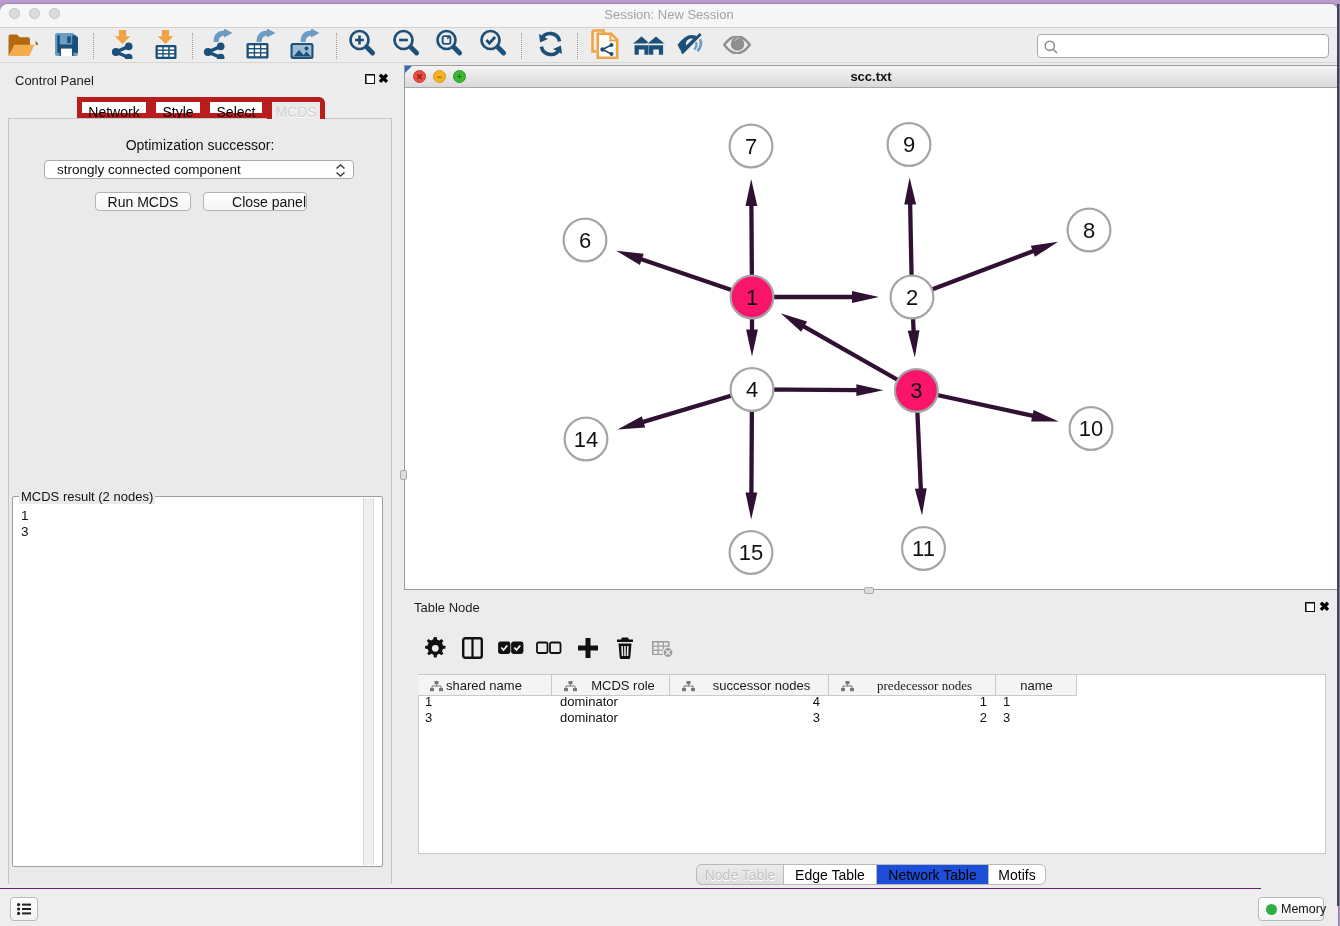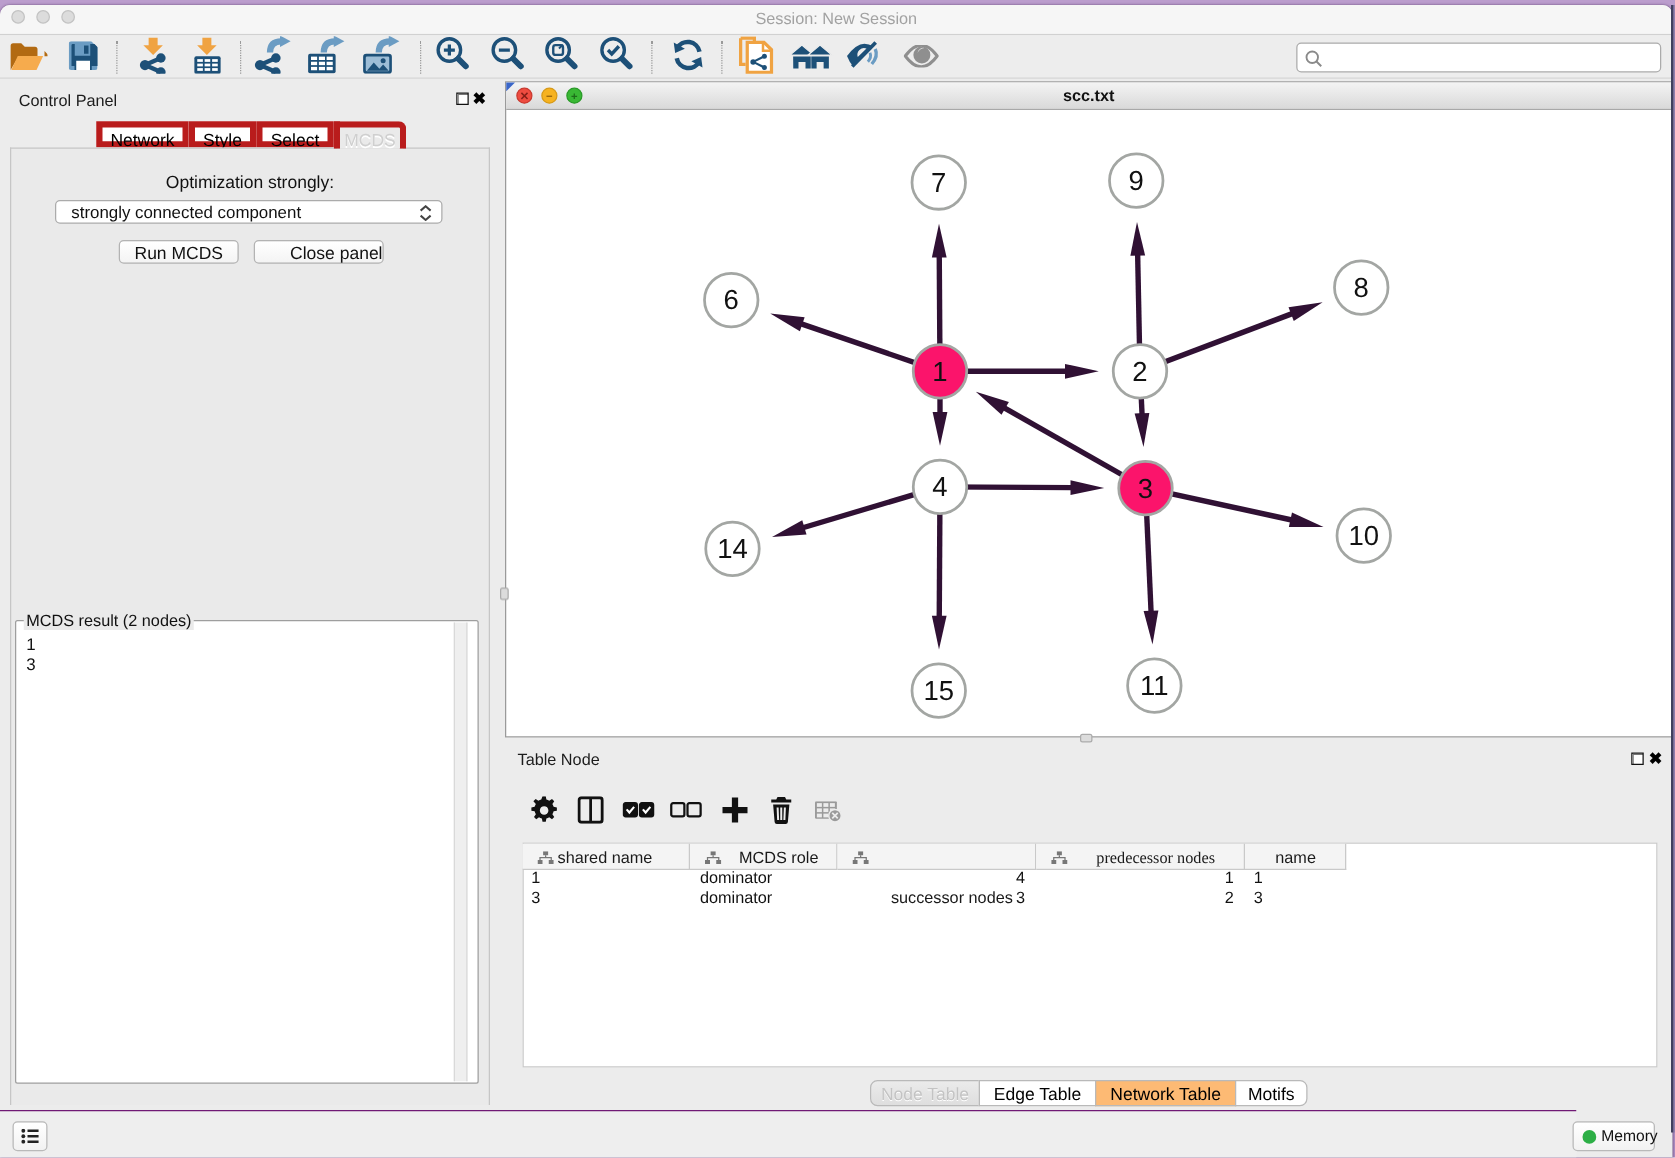--- a/index.html
+++ b/index.html
@@ -184,21 +184,21 @@
 </div>
   <div id="cpanel">    
     <div class="phead" style="left:11px;top:9px;">Control Panel</div>
     <div class="float-ic" style="left:361px;top:10px;"></div>
     <div class="close-ic" style="left:374px;top:7px;">✖</div>
     <div class="tabbtn" style="left:73px;width:74px;">Network</div>
     <div class="tabbtn" style="left:147px;width:54px;">Style</div>
     <div class="tabbtn" style="left:201px;width:62px;">Select</div>
     <div class="tabbtn" style="left:263px;width:58px;height:22px;background:#eaeaea;border-bottom:none;color:#cfcfcf;text-shadow:0 1px 0 #fff;border-radius:0 6px 0 0;z-index:3;">MCDS</div>
     <div id="cp-body">
-      <div style="position:absolute;left:0;top:18px;width:100%;text-align:center;font-size:14px;color:#111;">Optimization strongly:</div>
+      <div style="position:absolute;left:0;top:18px;width:100%;text-align:center;font-size:14px;color:#111;">Optimization successor:</div>
       <div style="position:absolute;left:35px;top:41px;width:310px;height:19px;background:#fff;border:1px solid #ababab;border-radius:4px;">
         <div style="position:absolute;left:12px;top:1px;font-size:13.5px;color:#111;">strongly connected component</div>
         <svg style="position:absolute;right:7px;top:2.5px" width="11" height="13" viewBox="0 0 11 13">
           <path d="M1.5 4.5 L5.5 1 L9.5 4.5 M1.5 8.5 L5.5 12 L9.5 8.5" fill="none" stroke="#444" stroke-width="1.6"></path>
         </svg>
       </div>
       <div class="btn" style="left:86px;top:73px;width:96px;height:19px;line-height:18px;font-size:14px;">Run MCDS</div>
       <div class="btn" style="left:194px;top:73px;width:104px;height:19px;line-height:18px;font-size:14px;text-align:right;">Close panel</div>
       <div id="mcds-box" style="position:absolute;left:3px;top:377px;width:371px;height:371px;border:1px solid #9e9e9e;border-radius:2px;background:#fff;">
         <div style="position:absolute;left:6px;top:-8px;background:#eaeaea;padding:0 2px;font-size:13px;color:#111;">MCDS result (2 nodes)</div>
@@ -333,21 +333,21 @@
       <path d="M6.5 3.2 v2 M2 7 v-2 h9 v2" stroke="#777" stroke-width="1" fill="none"></path>
     </svg>
     <div style="position:absolute;left:180px;top:80px;width:86px;text-align:center;font-size:13px;color:#1a1a1a;">MCDS role</div>
     <div style="position:absolute;left:270px;top:77px;width:159px;height:21px;background:#f4f4f4;border-right:1px solid #c9c9c9;border-bottom:1px solid #c9c9c9;"></div>
     <svg style="position:absolute;left:282px;top:83px" width="13" height="11" viewBox="0 0 13 11">
       <rect x="4.5" y="0" width="4" height="3.2" fill="#777"></rect>
       <rect x="0" y="7" width="4" height="3.2" fill="#777"></rect>
       <rect x="9" y="7" width="4" height="3.2" fill="#777"></rect>
       <path d="M6.5 3.2 v2 M2 7 v-2 h9 v2" stroke="#777" stroke-width="1" fill="none"></path>
     </svg>
-    <div style="position:absolute;left:298px;top:80px;width:127px;text-align:center;font-size:13px;color:#1a1a1a;margin-top:32px;">successor nodes</div>
+    <div style="position:absolute;left:298px;top:80px;width:127px;text-align:center;font-size:13px;color:#1a1a1a;">successor nodes</div>
     <div style="position:absolute;left:429px;top:77px;width:167px;height:21px;background:#f4f4f4;border-right:1px solid #c9c9c9;border-bottom:1px solid #c9c9c9;"></div>
     <svg style="position:absolute;left:441px;top:83px" width="13" height="11" viewBox="0 0 13 11">
       <rect x="4.5" y="0" width="4" height="3.2" fill="#777"></rect>
       <rect x="0" y="7" width="4" height="3.2" fill="#777"></rect>
       <rect x="9" y="7" width="4" height="3.2" fill="#777"></rect>
       <path d="M6.5 3.2 v2 M2 7 v-2 h9 v2" stroke="#777" stroke-width="1" fill="none"></path>
     </svg>
     <div style="position:absolute;left:457px;top:80px;width:135px;text-align:center;font-size:13px;color:#1a1a1a;font-family:Liberation Serif, serif;">predecessor nodes</div>
     <div style="position:absolute;left:596px;top:77px;width:81px;height:21px;background:#f4f4f4;border-right:1px solid #c9c9c9;border-bottom:1px solid #c9c9c9;"></div>
     <div style="position:absolute;left:596px;top:80px;width:81px;text-align:center;font-size:13px;color:#1a1a1a;">name</div>
@@ -356,21 +356,21 @@
 <div style="position:absolute;left:330px;top:96px;width:90px;text-align:right;font-size:13px;color:#111;">4</div>
 <div style="position:absolute;left:500px;top:96px;width:87px;text-align:right;font-size:13px;color:#111;">1</div>
 <div style="position:absolute;left:603px;top:96px;font-size:13px;color:#111;">1</div>
 <div style="position:absolute;left:25px;top:112px;font-size:13px;color:#111;">3</div>
 <div style="position:absolute;left:160px;top:112px;font-size:13px;color:#111;">dominator</div>
 <div style="position:absolute;left:330px;top:112px;width:90px;text-align:right;font-size:13px;color:#111;">3</div>
 <div style="position:absolute;left:500px;top:112px;width:87px;text-align:right;font-size:13px;color:#111;">2</div>
 <div style="position:absolute;left:603px;top:112px;font-size:13px;color:#111;">3</div>
 <div style="position:absolute;left:296px;top:266px;width:88px;height:21px;border:1px solid #b9b9b9;background:linear-gradient(180deg,#ebebeb,#dedede);color:#c3c3c3;text-shadow:0 1px 0 #fff;border-radius:6px 0 0 6px;font-size:14px;text-align:center;line-height:20px;">Node Table</div>
     <div style="position:absolute;left:383px;top:266px;width:94px;height:21px;border:1px solid #b9b9b9;background:#fff;color:#000;font-size:14px;text-align:center;line-height:20px;">Edge Table</div>
-    <div style="position:absolute;left:476px;top:266px;width:113px;height:21px;border:1px solid #b9b9b9;background:#fdba74;color:#000;font-size:14px;text-align:center;line-height:20px;">Network Table</div>
+    <div style="position:absolute;left:476px;top:266px;width:113px;height:21px;border:1px solid #b9b9b9;background:#1d4ed8;color:#000;font-size:14px;text-align:center;line-height:20px;">Network Table</div>
     <div style="position:absolute;left:588px;top:266px;width:58px;height:21px;border:1px solid #b9b9b9;background:#fff;color:#000;border-radius:0 6px 6px 0;font-size:14px;text-align:center;line-height:20px;">Motifs</div>
 </div>
   <div style="position:absolute;left:400px;top:470px;width:7px;height:10px;background:#dcdcdc;border:1px solid #ababab;border-radius:2px;"></div>
   <div style="position:absolute;left:864px;top:587px;width:10px;height:7px;background:#dcdcdc;border:1px solid #ababab;border-radius:2px;"></div>
   <div style="position:absolute;left:1337px;top:4px;width:3px;height:902px;background:linear-gradient(90deg,#41405e 0 2px,#8a7aa6 2px 3px);"></div>
   <div id="statusbar">    
     <div style="position:absolute;left:10px;top:8px;width:28px;height:24px;background:linear-gradient(180deg,#fff,#f2f2f2);border:1px solid #b9b9b9;border-radius:4px;">
       <svg style="position:absolute;left:6px;top:5px" width="14" height="12" viewBox="0 0 14 12">
         <circle cx="1.6" cy="1.6" r="1.6" fill="#222"></circle>
         <circle cx="1.6" cy="6" r="1.6" fill="#222"></circle>

